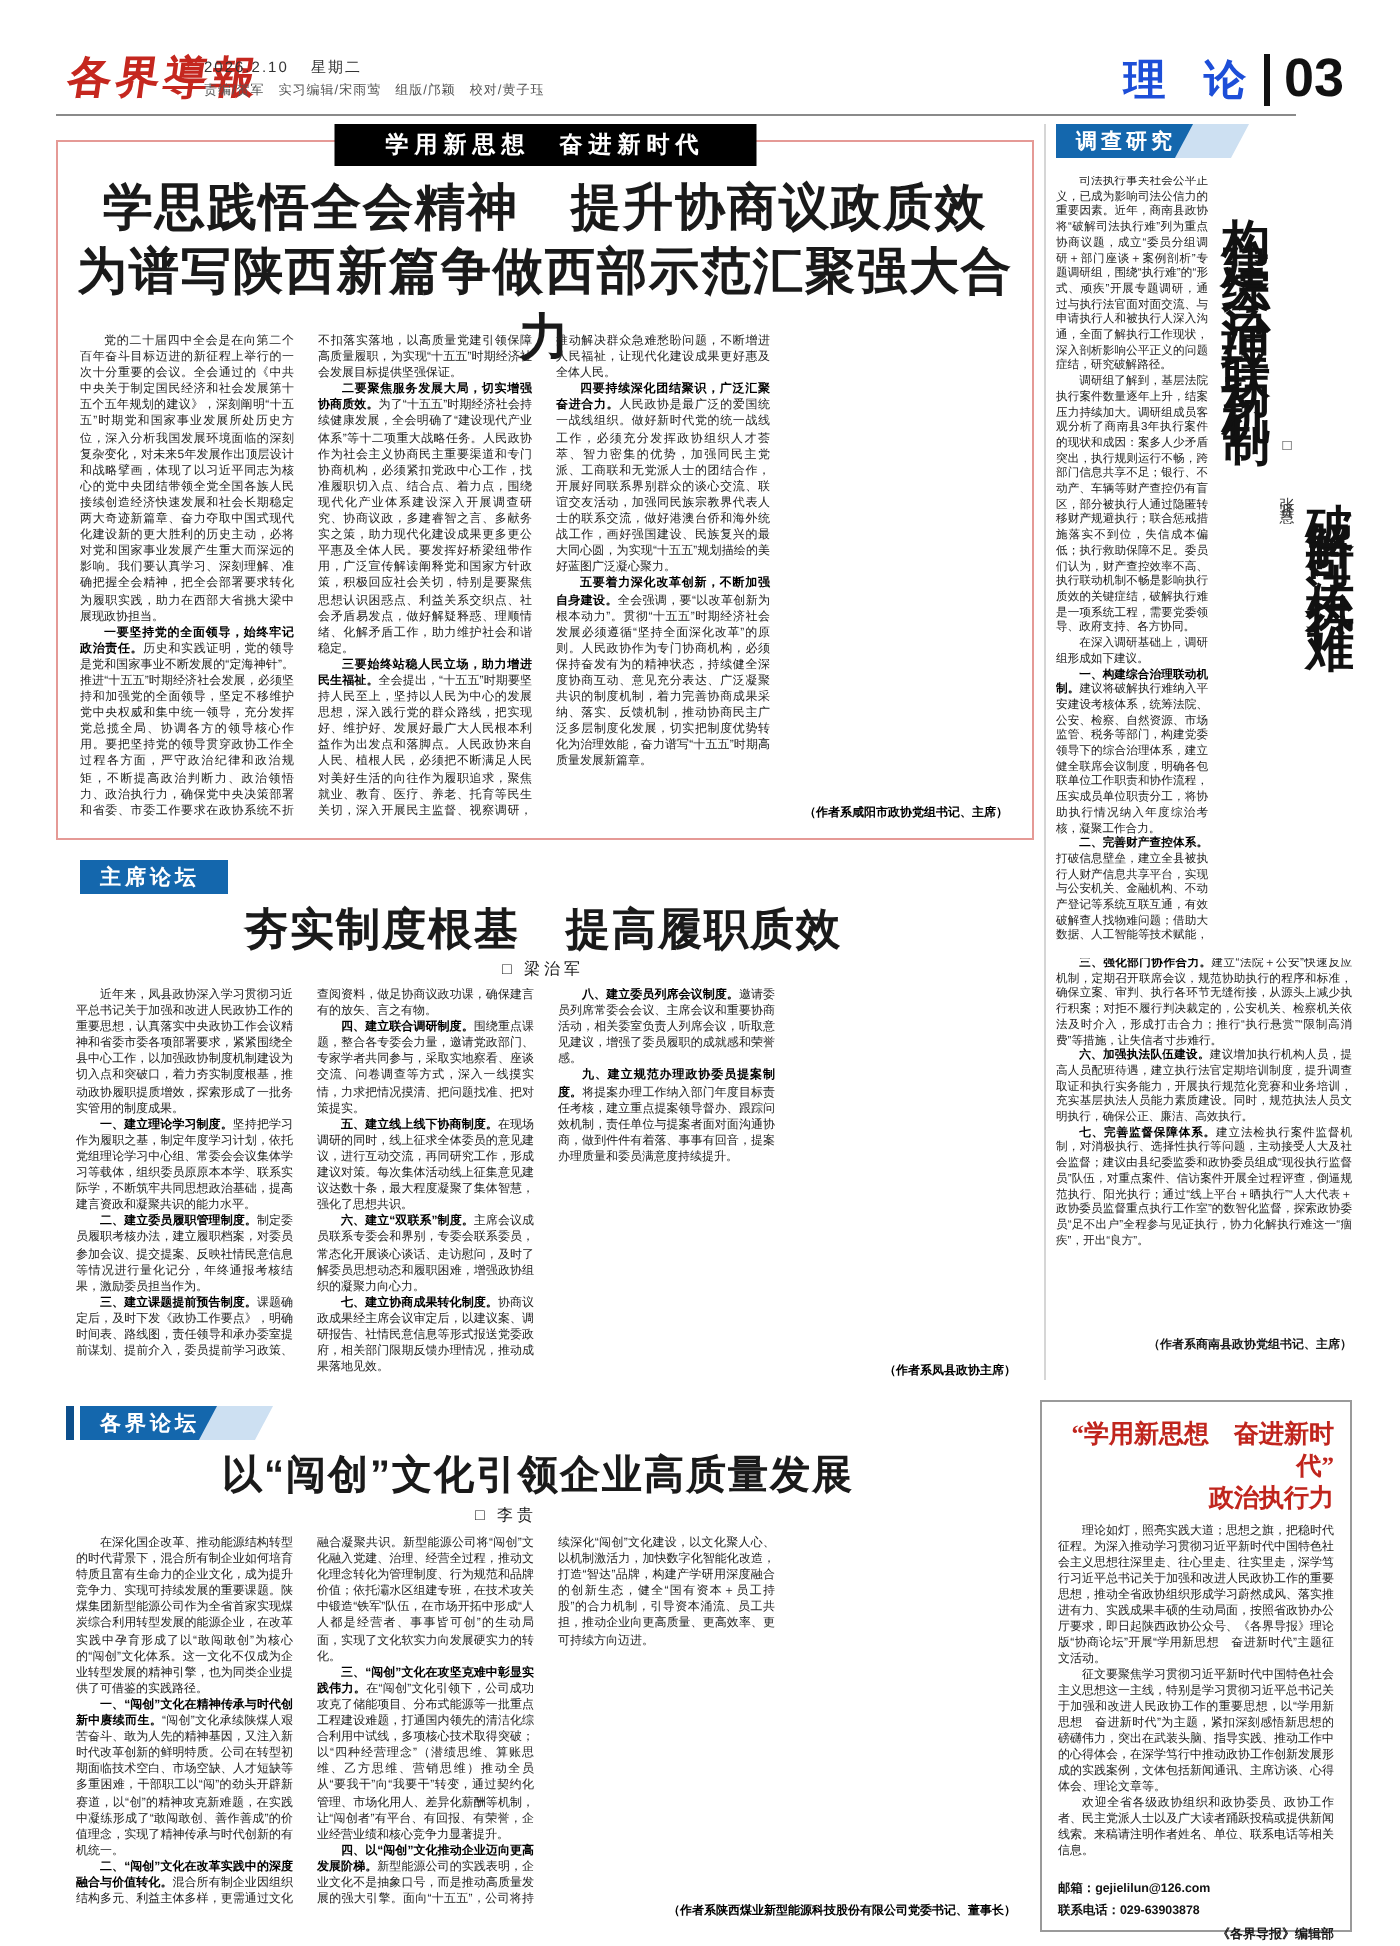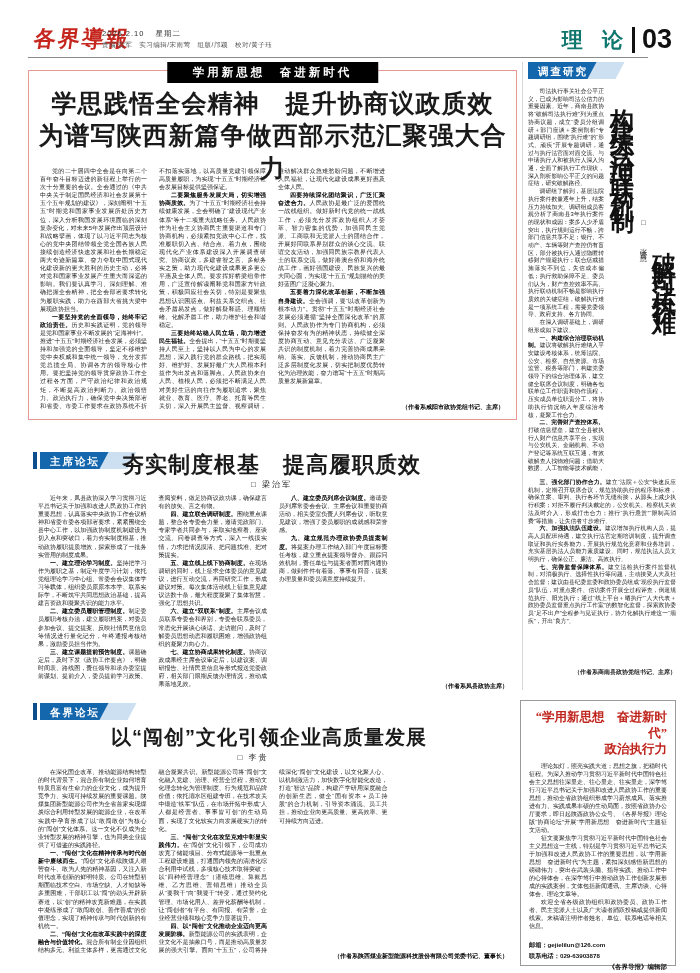--- a/index.html
+++ b/index.html
@@ -7,21 +7,21 @@
         font-family:"Liberation Sans","DejaVu Sans",sans-serif;color:#1a1a1a;}
   .serif{font-family:"Liberation Serif","DejaVu Serif",serif;}
   .abs{position:absolute;}
 
   
   .masthead-logo{left:34px;top:24px;font-size:22px;font-weight:bold;color:#c5271f;
                  font-family:"Liberation Serif","DejaVu Serif",serif;transform:skewX(-8deg);letter-spacing:2px;}
   .masthead-date{left:102px;top:29px;font-size:7.5px;color:#333;letter-spacing:1px;}
   .masthead-staff{left:102px;top:41px;font-size:6.5px;color:#555;letter-spacing:.5px;}
   .masthead-right{right:28px;top:24px;display:flex;align-items:center;}
-  .section-name{font-size:21px;font-weight:bold;letter-spacing:7px;color:#0f766e;}
+  .section-name{font-size:21px;font-weight:bold;letter-spacing:7px;color:#1d4ed8;}
   .section-divider{width:3px;height:26px;background:#111;margin:0 7px 0 2px;}
   .page-no{font-size:27px;font-weight:bold;color:#111;}
   .header-rule{left:28px;top:57px;width:620px;height:1px;background:#8a8a8a;}
 
   
   .tag-banner{display:flex;align-items:stretch;height:17px;}
   .tag-bar{width:4px;background:#0d4f8c;margin-right:3px;}
   .tag-label{background:#1467ad;color:#fff;font-size:10.5px;font-weight:bold;
              padding:2px 14px 0 10px;line-height:15px;letter-spacing:2px;white-space:nowrap;}
   .tag-tail{width:28px;background:#cde0f2;transform:skewX(-28deg);margin-left:-10px;}
@@ -54,21 +54,21 @@
   .vt{writing-mode:vertical-lr;text-orientation:upright;font-weight:bold;color:#111;
       font-family:"Liberation Serif","DejaVu Serif",serif;}
   .vt-main{font-size:24px;letter-spacing:11px;}
   .vt-author{font-size:7.5px;letter-spacing:3px;margin-top:128px;color:#333;font-family:"Liberation Sans",sans-serif;font-weight:normal;}
   .vt-second{margin-top:142px;letter-spacing:10px;}
   .inv-lower{left:528px;top:479px;width:148px;height:183px;}
   .inv-lower .newsbody{font-size:5.8px;line-height:7.7px;}
   .inv-attr{left:528px;top:668px;width:148px;text-align:right;font-size:6px;font-weight:bold;}
 
   
-  .cf-tag{left:33px;top:452px;}
+  .cf-tag{left:33px;top:430px;align-items:center;}
   .cf-title{left:28px;top:450px;width:487px;text-align:center;font-size:22px;font-weight:bold;letter-spacing:1px;}
   .cf-byline{left:28px;top:479px;width:487px;}
   .cf-body{left:38px;top:494px;width:470px;height:196px;}
 
   
   .sf-tag{left:33px;top:703px;}
   .sf-title{left:28px;top:724px;width:482px;text-align:center;font-size:20px;font-weight:bold;letter-spacing:1px;
             font-family:"Liberation Sans","DejaVu Sans",sans-serif;}
   .sf-byline{left:12px;top:752px;width:482px;}
   .sf-body{left:38px;top:768px;width:470px;height:192px;}

